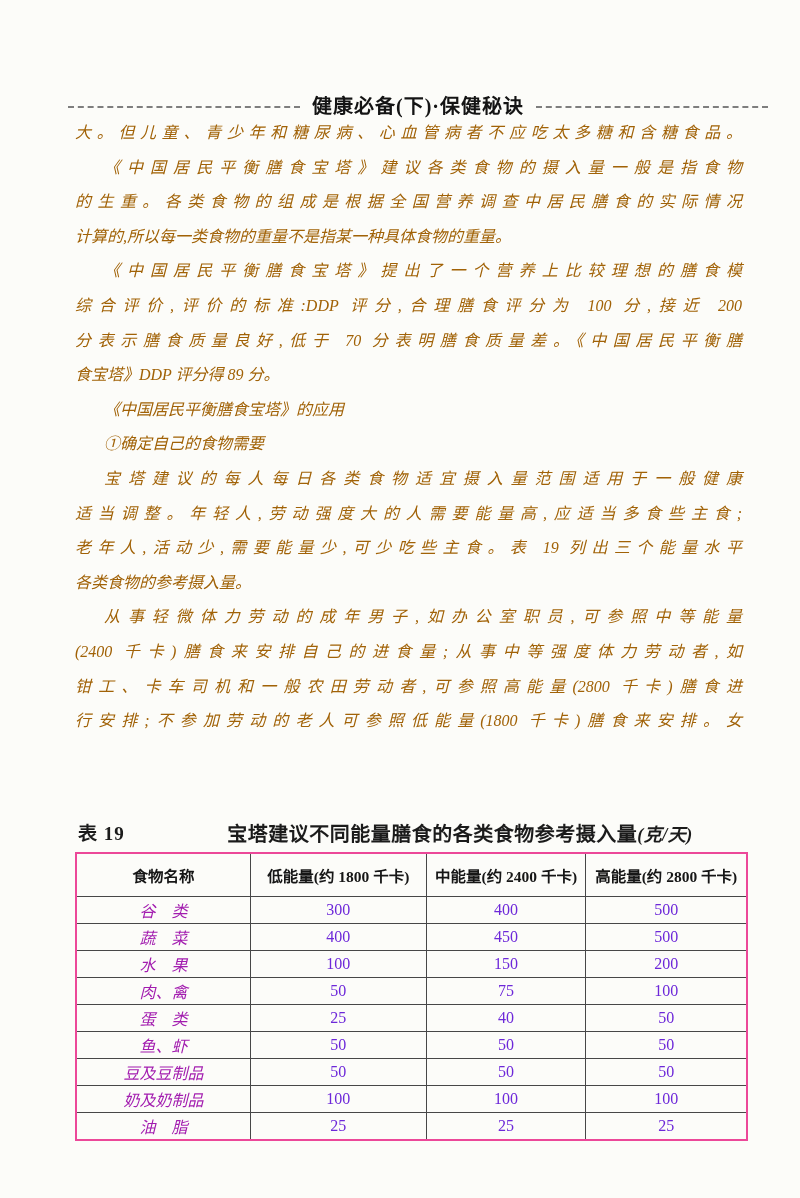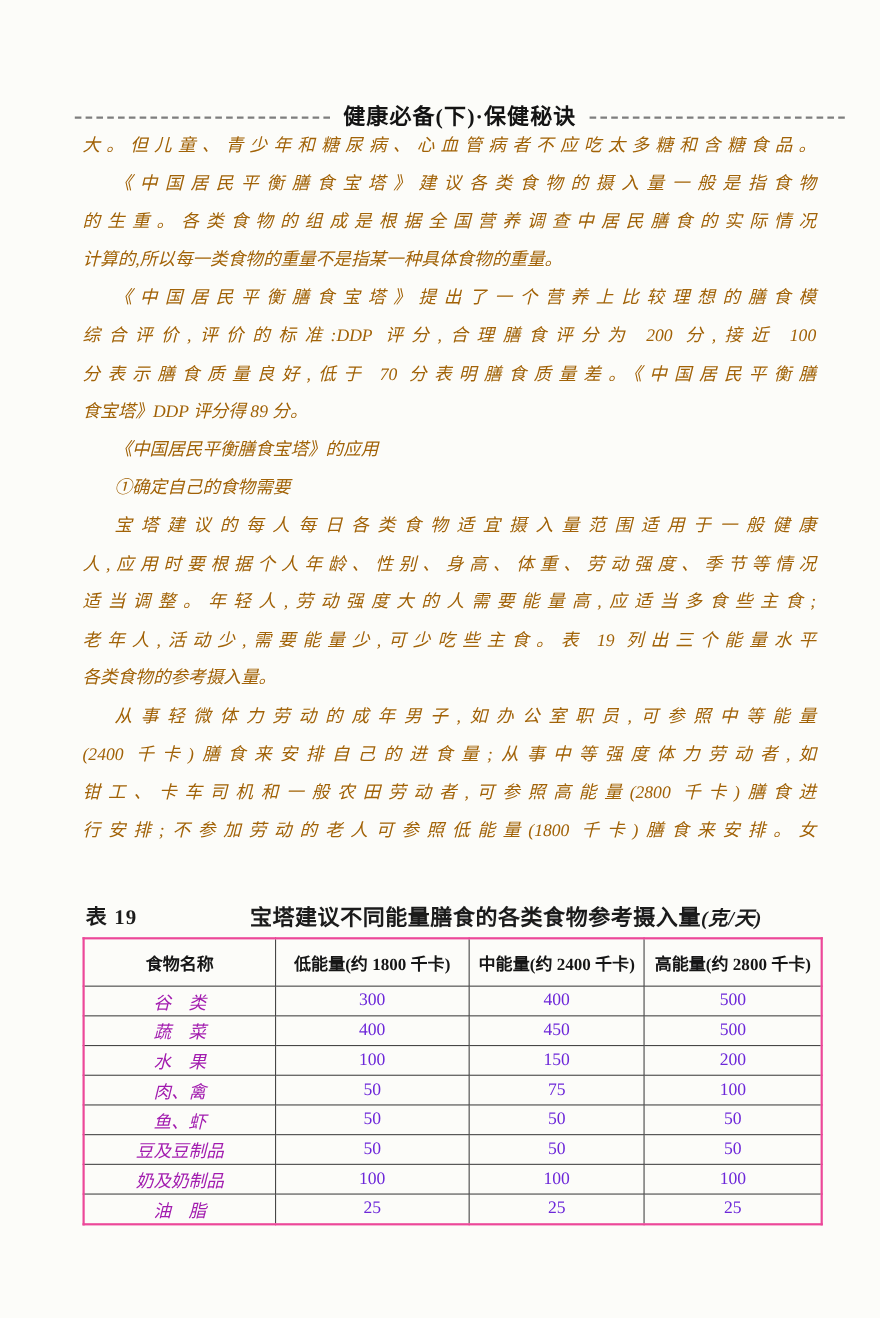--- a/index.html
+++ b/index.html
@@ -104,27 +104,26 @@
     <span class="header-title">健康必备(下)·保健秘诀</span>
     <span class="dash"></span>
   </div>
 
   <div class="body-text" id="body-text">
       <div class="tline fill">大。但儿童、青少年和糖尿病、心血管病者不应吃太多糖和含糖食品。</div>
       <div class="tline fill indent">《中国居民平衡膳食宝塔》建议各类食物的摄入量一般是指食物</div>
       <div class="tline fill">的生重。各类食物的组成是根据全国营养调查中居民膳食的实际情况</div>
       <div class="tline">计算的,所以每一类食物的重量不是指某一种具体食物的重量。</div>
       <div class="tline fill indent">《中国居民平衡膳食宝塔》提出了一个营养上比较理想的膳食模</div>
-      <div class="tline fill">综合评价,评价的标准:DDP 评分,合理膳食评分为 200 分,接近 100</div>
+      <div class="tline fill">综合评价,评价的标准:DDP 评分,合理膳食评分为 100 分,接近 200</div>
       <div class="tline fill">分表示膳食质量良好,低于 70 分表明膳食质量差。《中国居民平衡膳</div>
       <div class="tline">食宝塔》DDP 评分得 89 分。</div>
       <div class="tline indent">《中国居民平衡膳食宝塔》的应用</div>
       <div class="tline indent">①确定自己的食物需要</div>
       <div class="tline fill indent">宝塔建议的每人每日各类食物适宜摄入量范围适用于一般健康</div>
-      <div class="tline fill">人,应用时要根据个人年龄、性别、身高、体重、劳动强度、季节等情况</div>
       <div class="tline fill">适当调整。年轻人,劳动强度大的人需要能量高,应适当多食些主食;</div>
       <div class="tline fill">老年人,活动少,需要能量少,可少吃些主食。表 19 列出三个能量水平</div>
       <div class="tline">各类食物的参考摄入量。</div>
       <div class="tline fill indent">从事轻微体力劳动的成年男子,如办公室职员,可参照中等能量</div>
       <div class="tline fill">(2400 千卡)膳食来安排自己的进食量;从事中等强度体力劳动者,如</div>
       <div class="tline fill">钳工、卡车司机和一般农田劳动者,可参照高能量(2800 千卡)膳食进</div>
       <div class="tline fill">行安排;不参加劳动的老人可参照低能量(1800 千卡)膳食来安排。女</div>
     </div>
 
   <div class="table-caption">
@@ -166,20 +165,26 @@
           <td>150</td>
           <td>200</td>
         </tr>
         <tr>
           <td class="rowname">肉、禽</td>
           <td>50</td>
           <td>75</td>
           <td>100</td>
         </tr>
         <tr>
+          <td class="rowname">蛋　类</td>
+          <td>25</td>
+          <td>40</td>
+          <td>50</td>
+        </tr>
+        <tr>
           <td class="rowname">鱼、虾</td>
           <td>50</td>
           <td>50</td>
           <td>50</td>
         </tr>
         <tr>
           <td class="rowname">豆及豆制品</td>
           <td>50</td>
           <td>50</td>
           <td>50</td>

